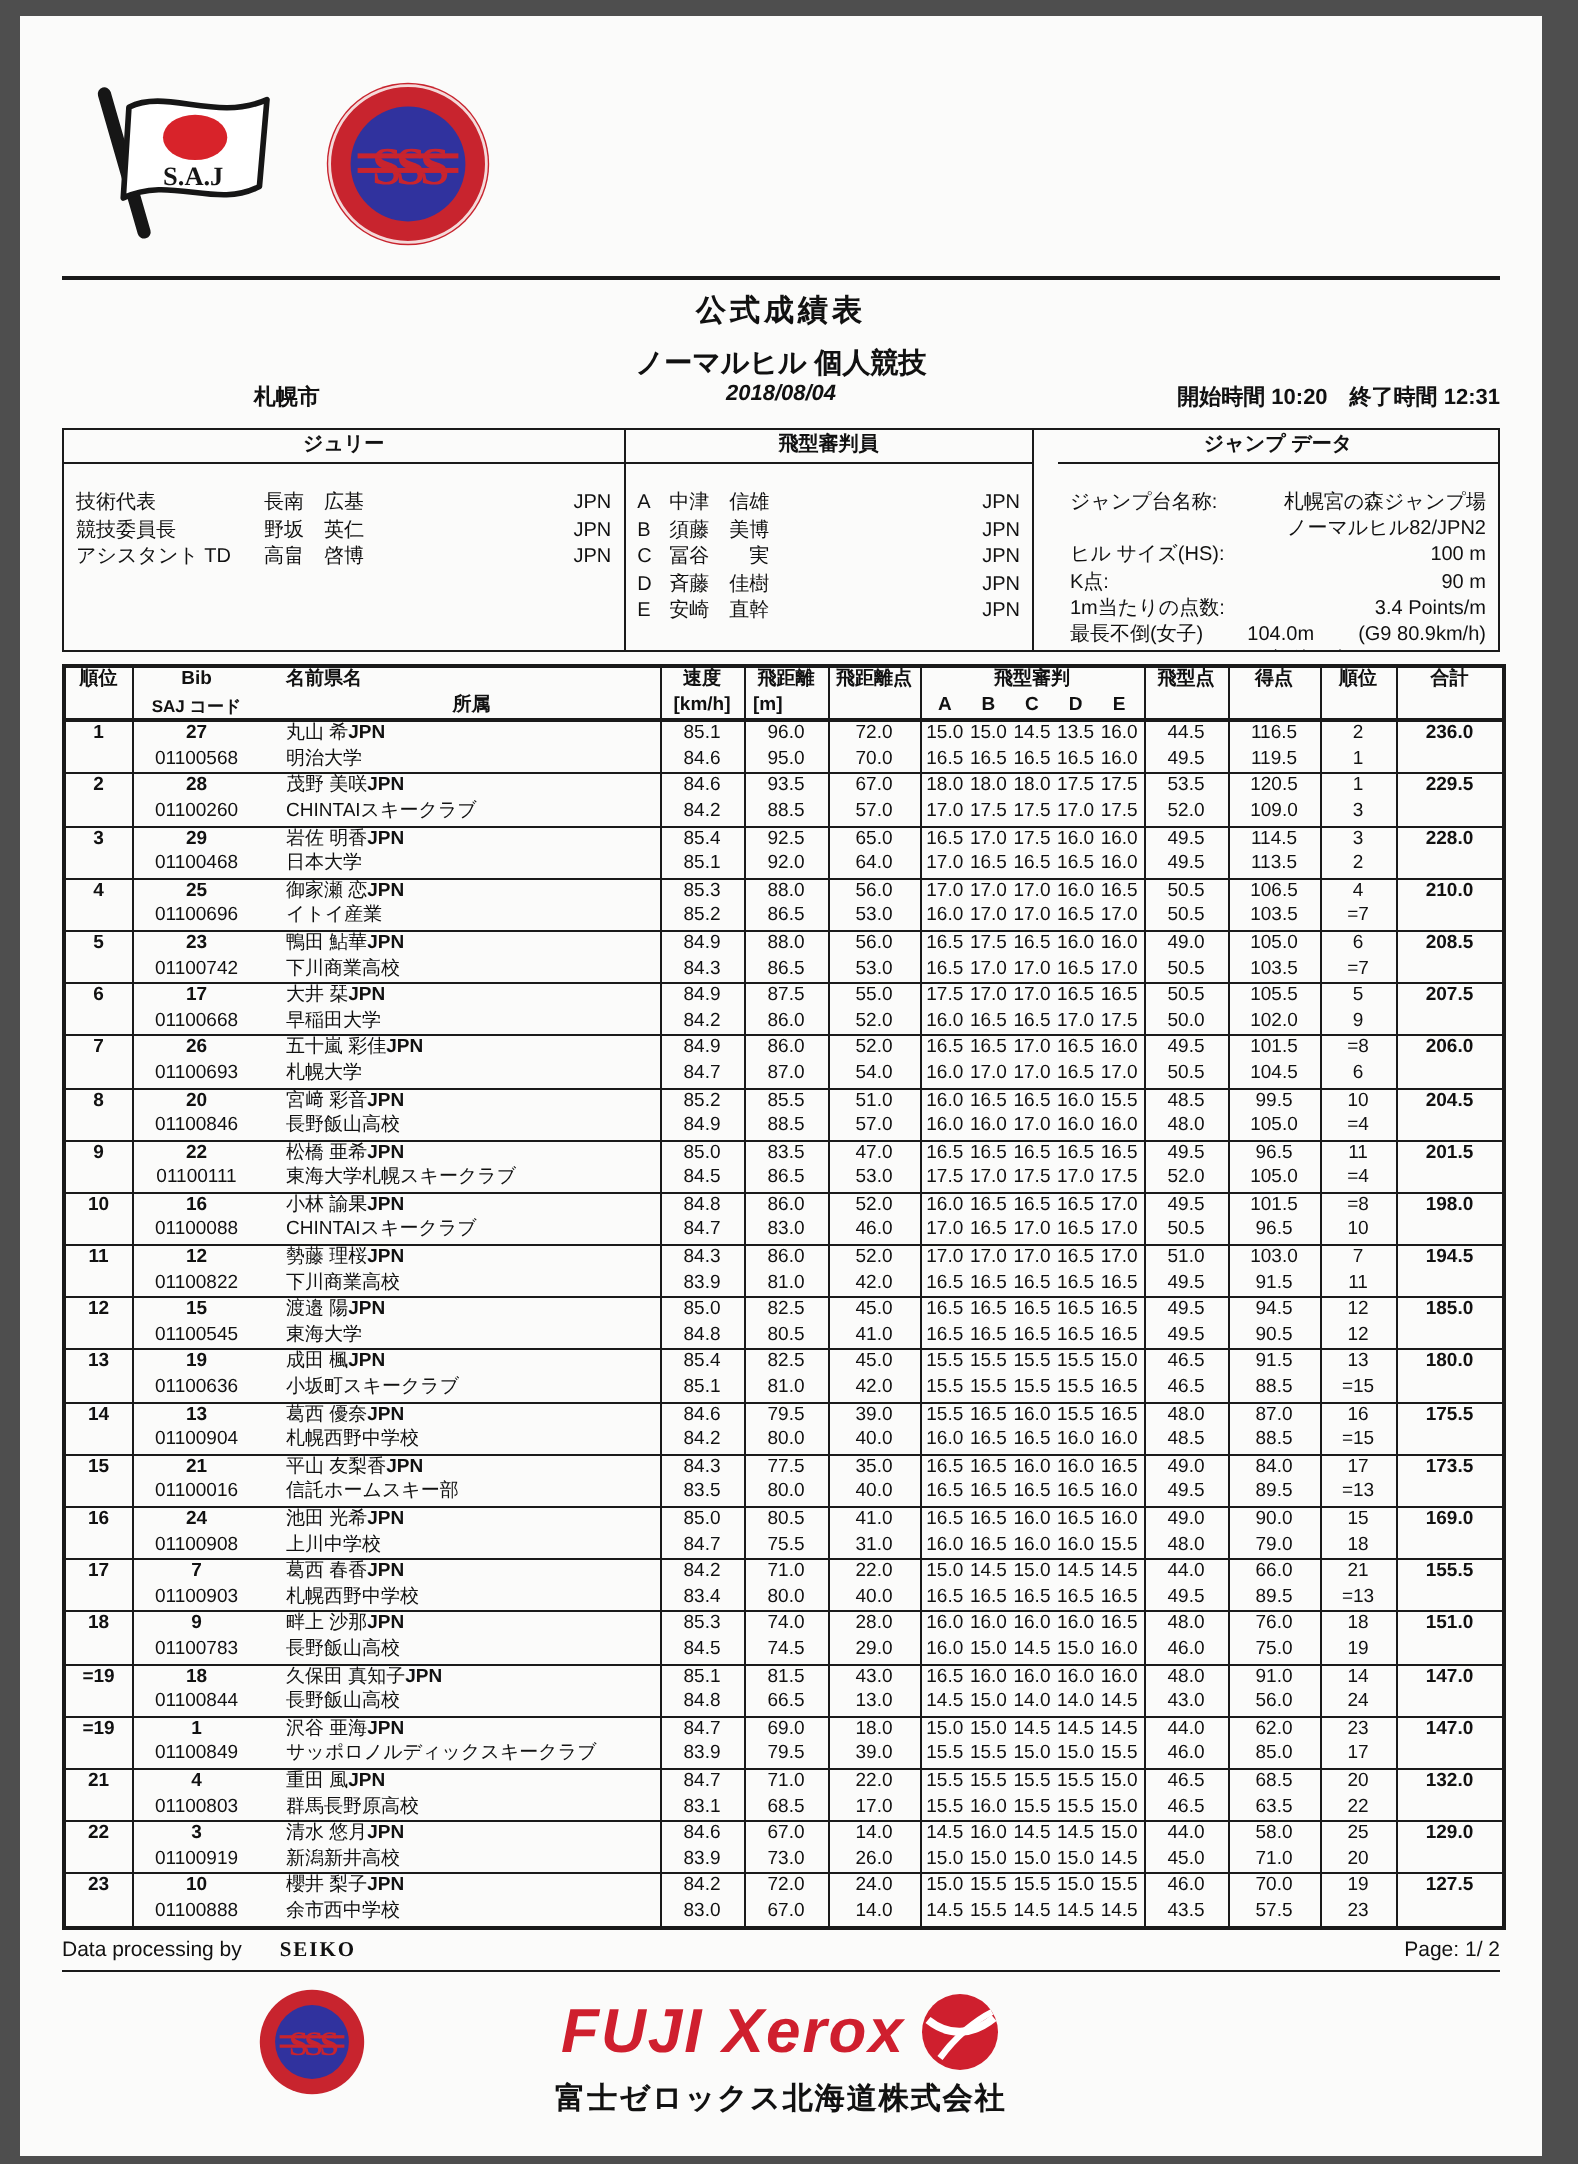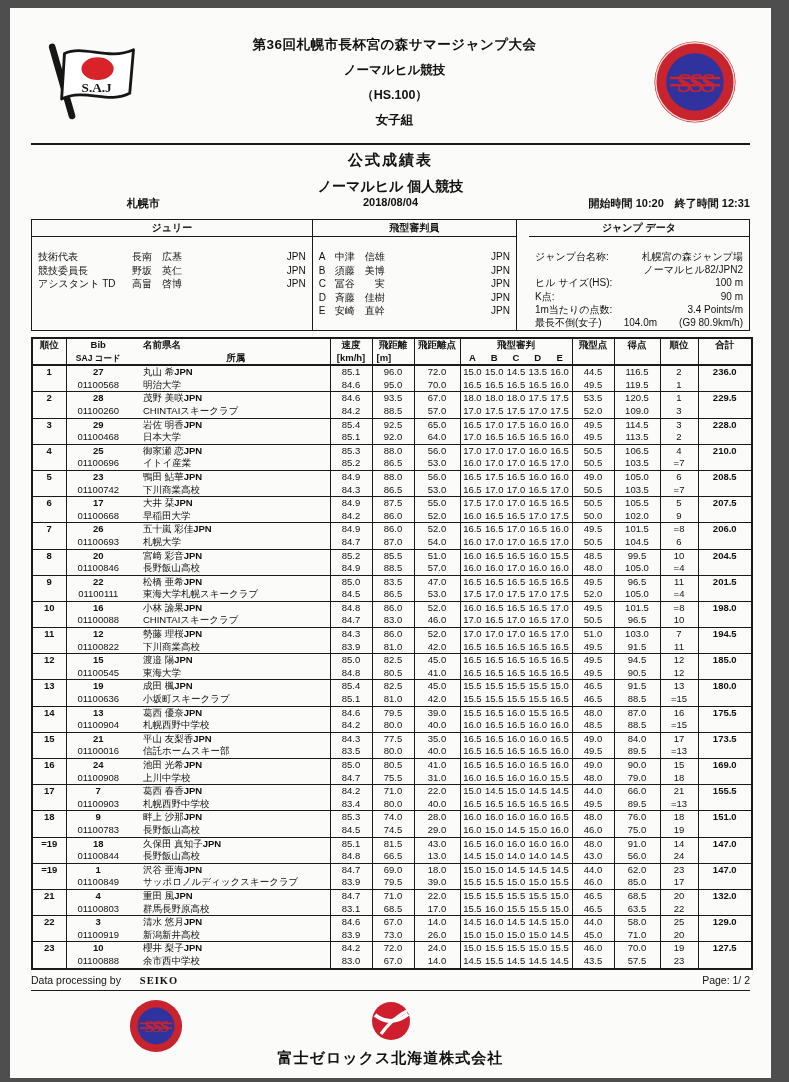--- a/index.html
+++ b/index.html
@@ -15,21 +15,21 @@
   .hdr-titles{flex:1;text-align:center;padding-top:2px;}
   .t1{font-size:13.5px;font-weight:700;letter-spacing:.5px;margin:2px 0 8px;}
   .t2{font-size:12.5px;font-weight:600;margin:0 0 8px;}
   .t3{font-size:12.5px;font-weight:600;margin:0 0 8px;}
   .t4{font-size:12.5px;font-weight:600;margin:0;}
   .rule{border:none;border-top:2.5px solid #1a1a1a;margin:14px 0 6px;}
   .doc-title{text-align:center;font-size:15px;font-weight:700;letter-spacing:2px;margin:2px 0 8px;}
   .doc-sub{text-align:center;font-size:14px;font-weight:600;margin:0 0 0;}
   .info-row{display:flex;font-size:11px;font-weight:600;margin-bottom:8px;}
   .info-row .l{flex:1;text-align:center;}
-  .info-row .c{flex:1.2;text-align:center;}
+  .info-row .c{flex:1.2;text-align:center;font-style:italic;}
   .info-row .r{flex:1;text-align:right;}
   
   .off{display:flex;border:1.5px solid #1a1a1a;height:112px;box-sizing:border-box;font-size:10px;}
   .off-col{box-sizing:border-box;overflow:hidden;}
   .off-col+.off-col{border-left:1.5px solid #1a1a1a;}
   .off-col.jury{width:39%;}
   .off-col.judges{width:28.5%;}
   .off-col.hill{width:32.5%;padding-left:12px;}
   .off-title{text-align:center;font-weight:700;border-bottom:1px solid #1a1a1a;line-height:16px;height:16px;}
   .off-body{padding:2px 6px;margin-top:11px;}
@@ -79,26 +79,20 @@
 
   <div class="hdr">
     <div class="hdr-logo">
       <svg width="104" height="86" viewBox="0 0 110 90">
         <path d="M15 9 L36 82" stroke="#161616" stroke-width="7" stroke-linecap="round"></path>
         <path d="M28 16 C 48 6, 74 24, 101 12 L 97 58 C 74 70, 50 52, 25 64 Z" fill="#ffffff" stroke="#161616" stroke-width="3" stroke-linejoin="round"></path>
         <ellipse cx="63" cy="32" rx="17" ry="12" fill="#d8232a"></ellipse>
         <text x="62" y="57" text-anchor="middle" font-size="14" font-weight="bold" font-family="Liberation Serif, DejaVu Serif, serif" fill="#161616">S.A.J</text>
       </svg>
     </div>
-    <div class="hdr-titles">
-      <div class="t1">第36回札幌市長杯宮の森サマージャンプ大会</div>
-      <div class="t2">ノーマルヒル競技</div>
-      <div class="t3">（HS.100）</div>
-      <div class="t4">女子組</div>
-    </div>
     <div class="hdr-emblem">
       <svg width="84" height="84" viewBox="0 0 60 60">
         <circle cx="30" cy="30" r="29" fill="#c8242e"></circle>
         <circle cx="30" cy="30" r="28" fill="none" stroke="#f4dada" stroke-width="1"></circle>
         <circle cx="30" cy="30" r="20.5" fill="#30329e"></circle>
         <text x="30" y="37" text-anchor="middle" font-size="19" font-weight="bold" font-family="Liberation Serif, DejaVu Serif, serif" fill="#c8242e" letter-spacing="-2">SSS</text>
         <rect x="12" y="26.2" width="36" height="1.8" fill="#c8242e"></rect>
         <rect x="12" y="31.4" width="36" height="1.8" fill="#c8242e"></rect>
       </svg>
     </div>
@@ -1371,20 +1365,21 @@
       <svg width="54" height="54" viewBox="0 0 60 60">
         <circle cx="30" cy="30" r="29" fill="#c8242e"></circle>
         <circle cx="30" cy="30" r="20.5" fill="#30329e"></circle>
         <text x="30" y="37" text-anchor="middle" font-size="19" font-weight="bold" font-family="Liberation Serif, DejaVu Serif, serif" fill="#c8242e" letter-spacing="-2">SSS</text>
         <rect x="12" y="26.2" width="36" height="1.8" fill="#c8242e"></rect>
         <rect x="12" y="31.4" width="36" height="1.8" fill="#c8242e"></rect>
       </svg>
     </div>
     <div class="fx-wrap">
       <div class="fx-line">
+        <span class="fx-text">FUJI Xerox</span>
         <svg width="40" height="40" viewBox="0 0 40 40">
           <circle cx="20" cy="20" r="19" fill="#cf1f2e"></circle>
           <path d="M4 14 C 14 22, 26 22, 37 13" stroke="#ffffff" stroke-width="4" fill="none"></path>
           <path d="M10 33 C 18 22, 28 14, 36 10" stroke="#ffffff" stroke-width="3.2" fill="none"></path>
         </svg>
       </div>
       <div class="fx-company">富士ゼロックス北海道株式会社</div>
     </div>
   </div>
 

